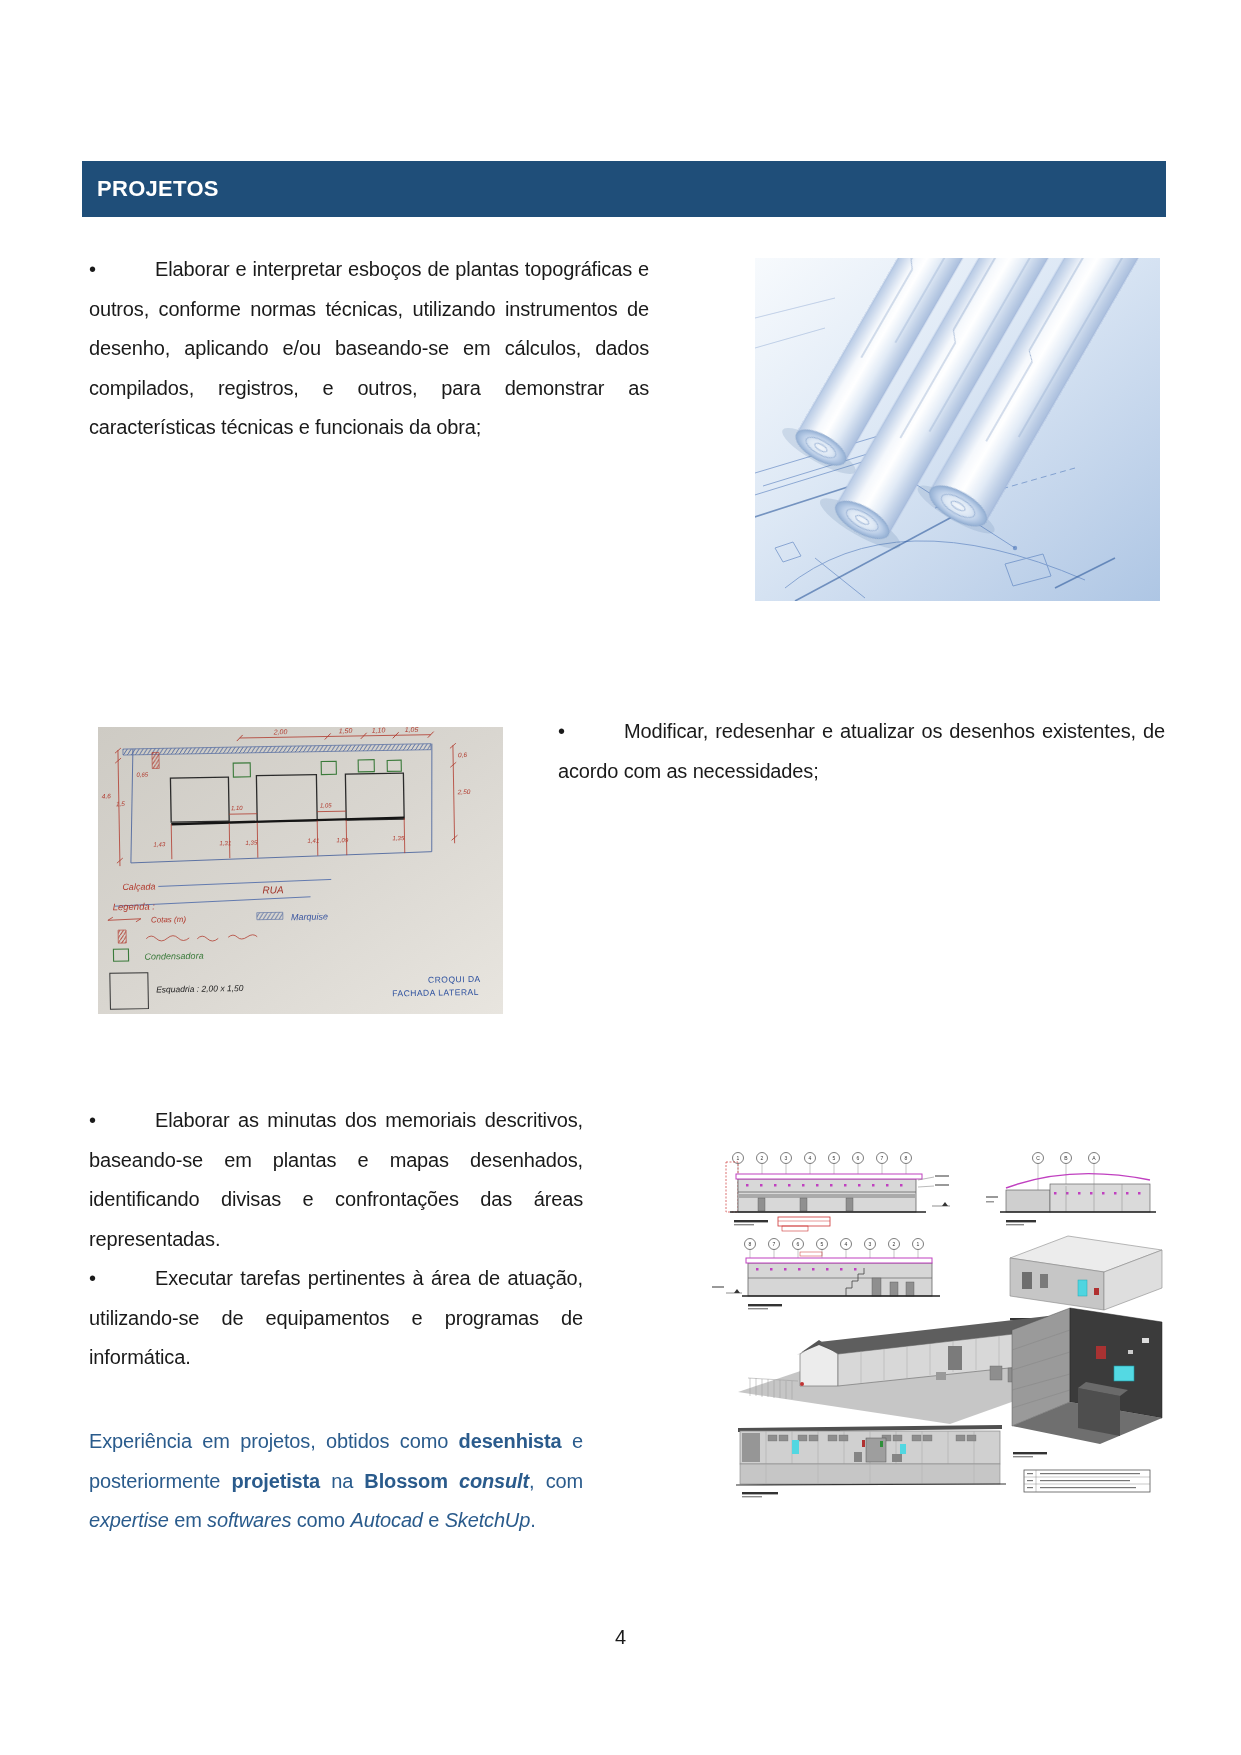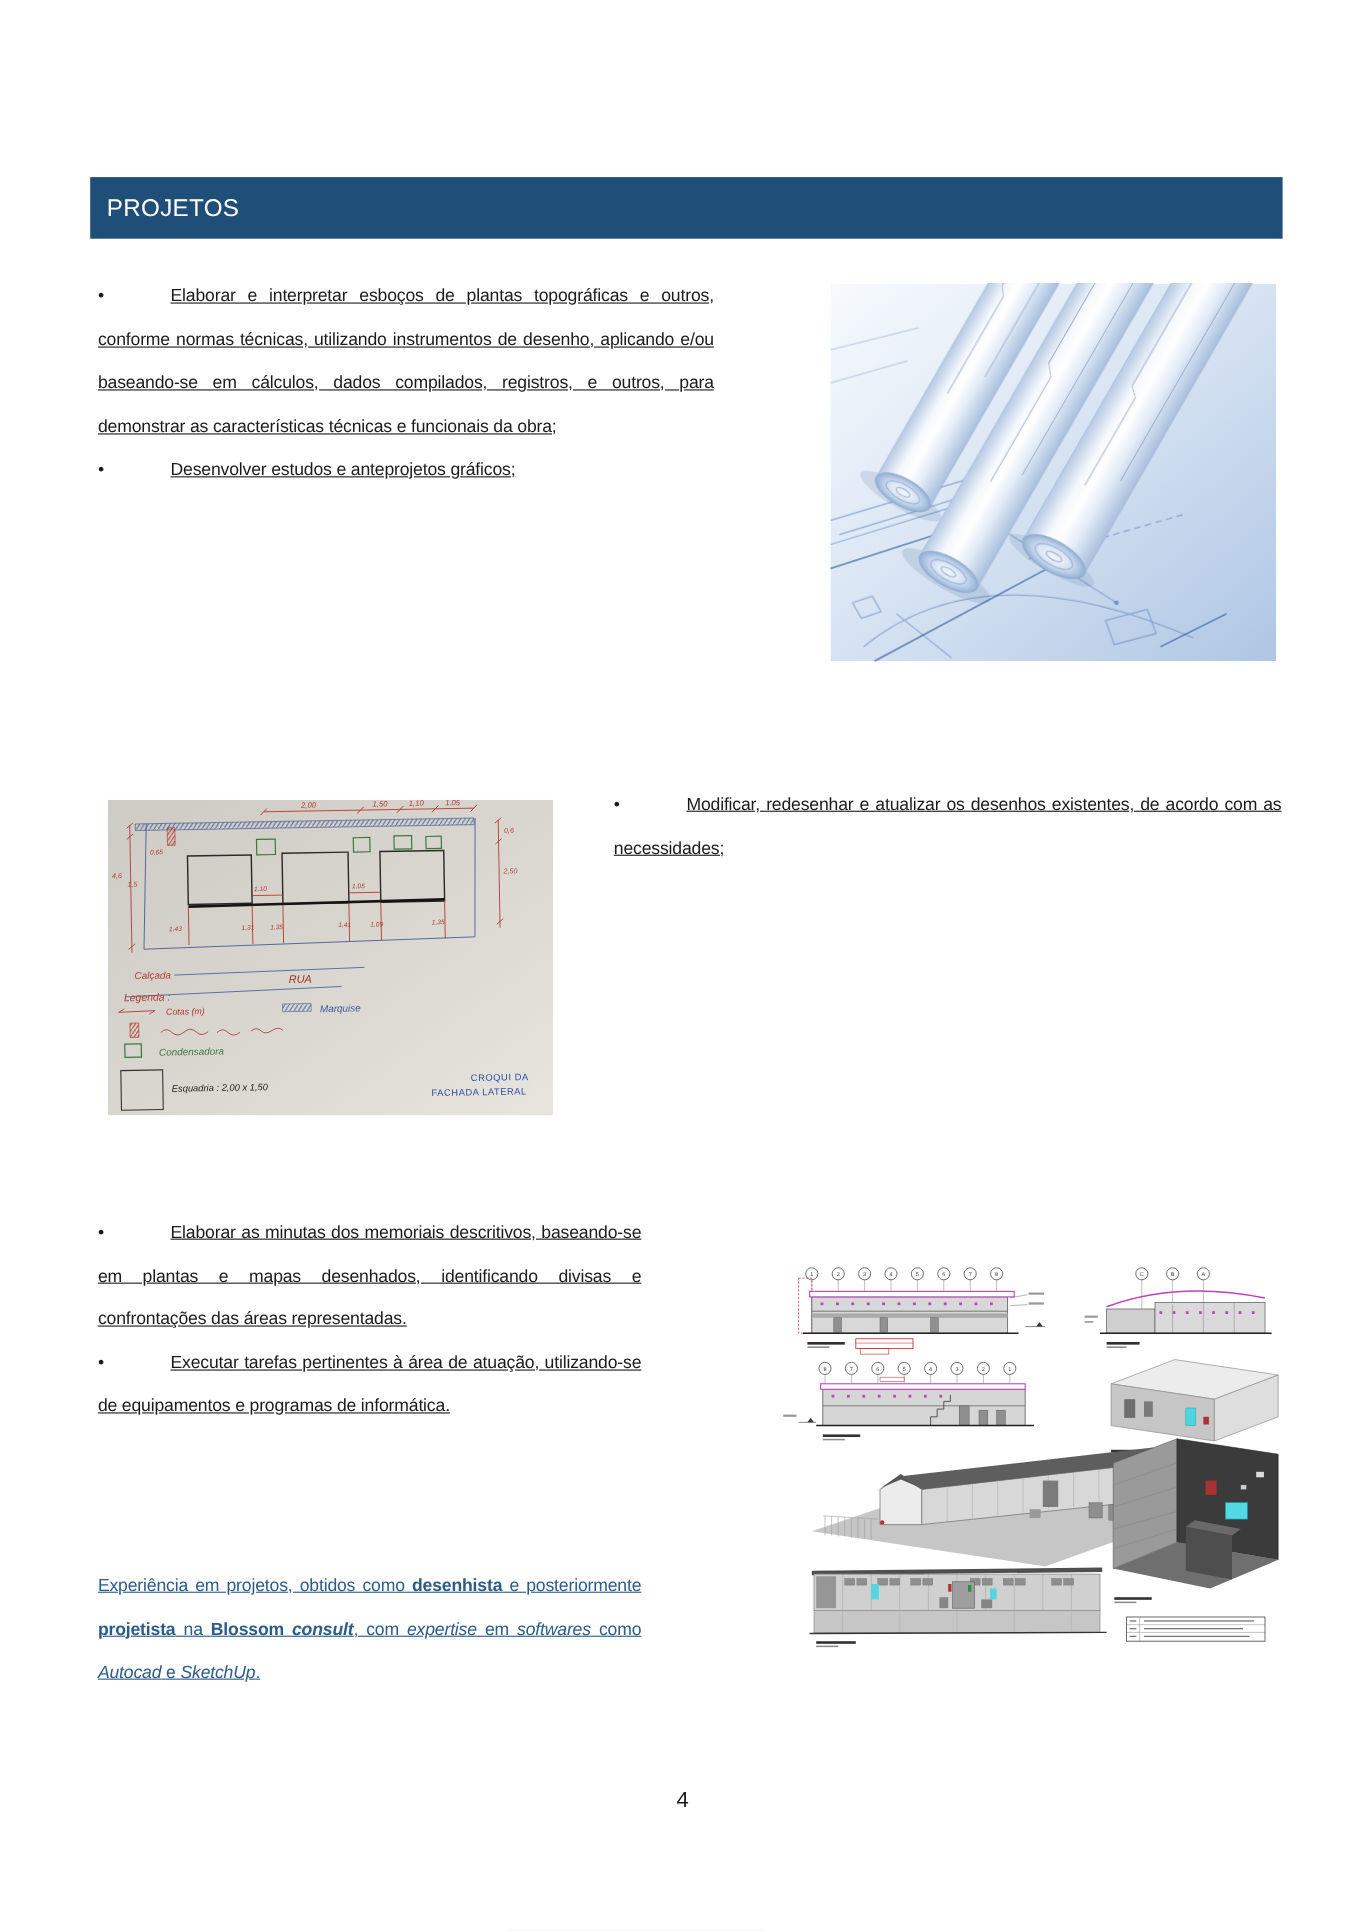--- a/index.html
+++ b/index.html
@@ -8,25 +8,25 @@
     position:relative; width:1241px; height:1755px; background:#ffffff;
     margin:0 auto; overflow:hidden;
     font-family:"Liberation Sans", sans-serif; color:#1a1a1a;
   }
   .bar{
     position:absolute; left:82px; top:161px; width:1084px; height:56px;
     background:#1f4e79;
   }
   .bar .bar-title{
     display:block; padding-left:15px; line-height:56px;
-    color:#ffffff; font-weight:400; font-size:22px; letter-spacing:.3px;
+    color:#ffffff; font-weight:700; font-size:22px; letter-spacing:.3px;
   }
   .para{
-    position:absolute; text-align:justify; font-size:16px; line-height:39.5px;
-    letter-spacing:-0.15px; color:#1a1a1a;text-decoration:underline;
+    position:absolute; text-align:justify; font-size:20px; line-height:39.5px;
+    letter-spacing:-0.15px; color:#1a1a1a;
   }
   .bullet-item .blt{ display:inline-block; width:66px; }
   .exp{ color:#2a5b8c; }
   .seg-b{ font-weight:700; }
   .seg-i{ font-style:italic;margin-top:37px; }
   .seg-bi{ font-weight:700; font-style:italic; }
   .photo{ position:absolute; display:block; }
   .pageno{
     position:absolute; left:0; right:0; top:1626px; text-align:center;
     font-size:20px; color:#1a1a1a;
@@ -40,21 +40,20 @@
 <div class="page">
 
   <div class="bar">
     <span class="bar-title">PROJETOS</span>
   </div>
 
   <div class="para" id="sec1" style="left:89px; top:250px; width:560px;">
 
       <div class="bullet-item"><span class="blt">•</span><span>Elaborar e interpretar esboços de plantas topográficas e outros, conforme normas técnicas, utilizando instrumentos de desenho, aplicando e/ou baseando-se em cálculos, dados compilados, registros, e outros, para demonstrar as características técnicas e funcionais da obra;</span></div>
 
-      <div class="bullet-item"><span class="blt">•</span><span>Desenvolver estudos e anteprojetos gráficos;</span></div>
 
     </div>
 
   <svg class="photo" style="left:755px; top:258px;" width="405" height="343" viewBox="0 0 405 343" role="img">
     <defs>
       <linearGradient id="bgG" x1="0" y1="0" x2="1" y2="1">
         <stop offset="0" stop-color="#f7fafd"></stop>
           <stop offset="0.4" stop-color="#dde8f5"></stop>
         <stop offset="0.75" stop-color="#c2d4eb"></stop>
           <stop offset="1" stop-color="#aec6e4"></stop>

